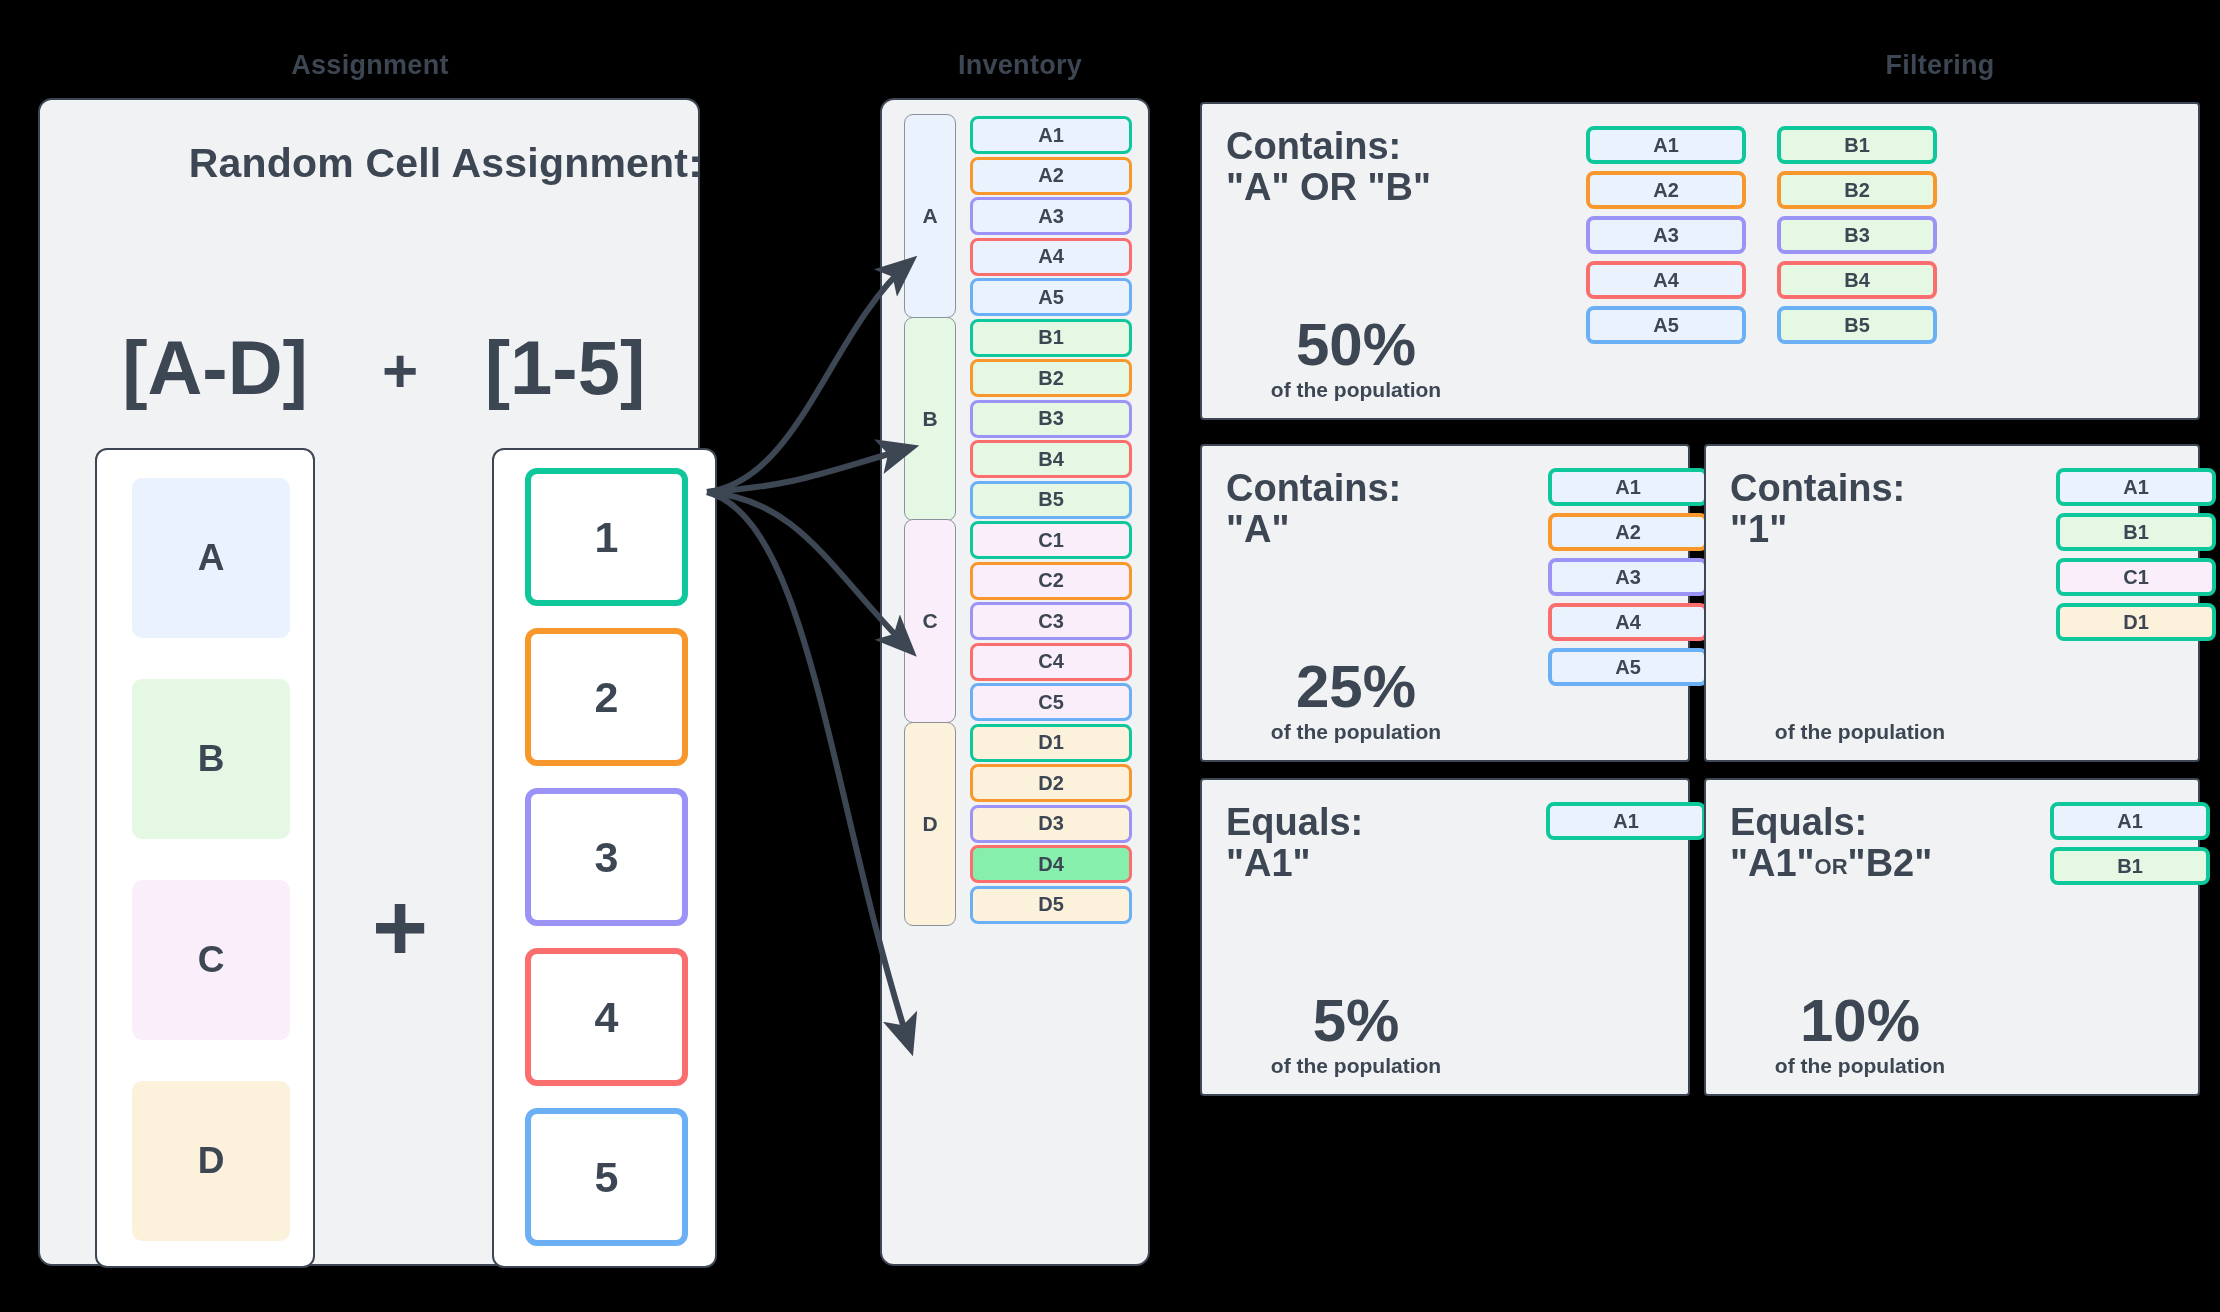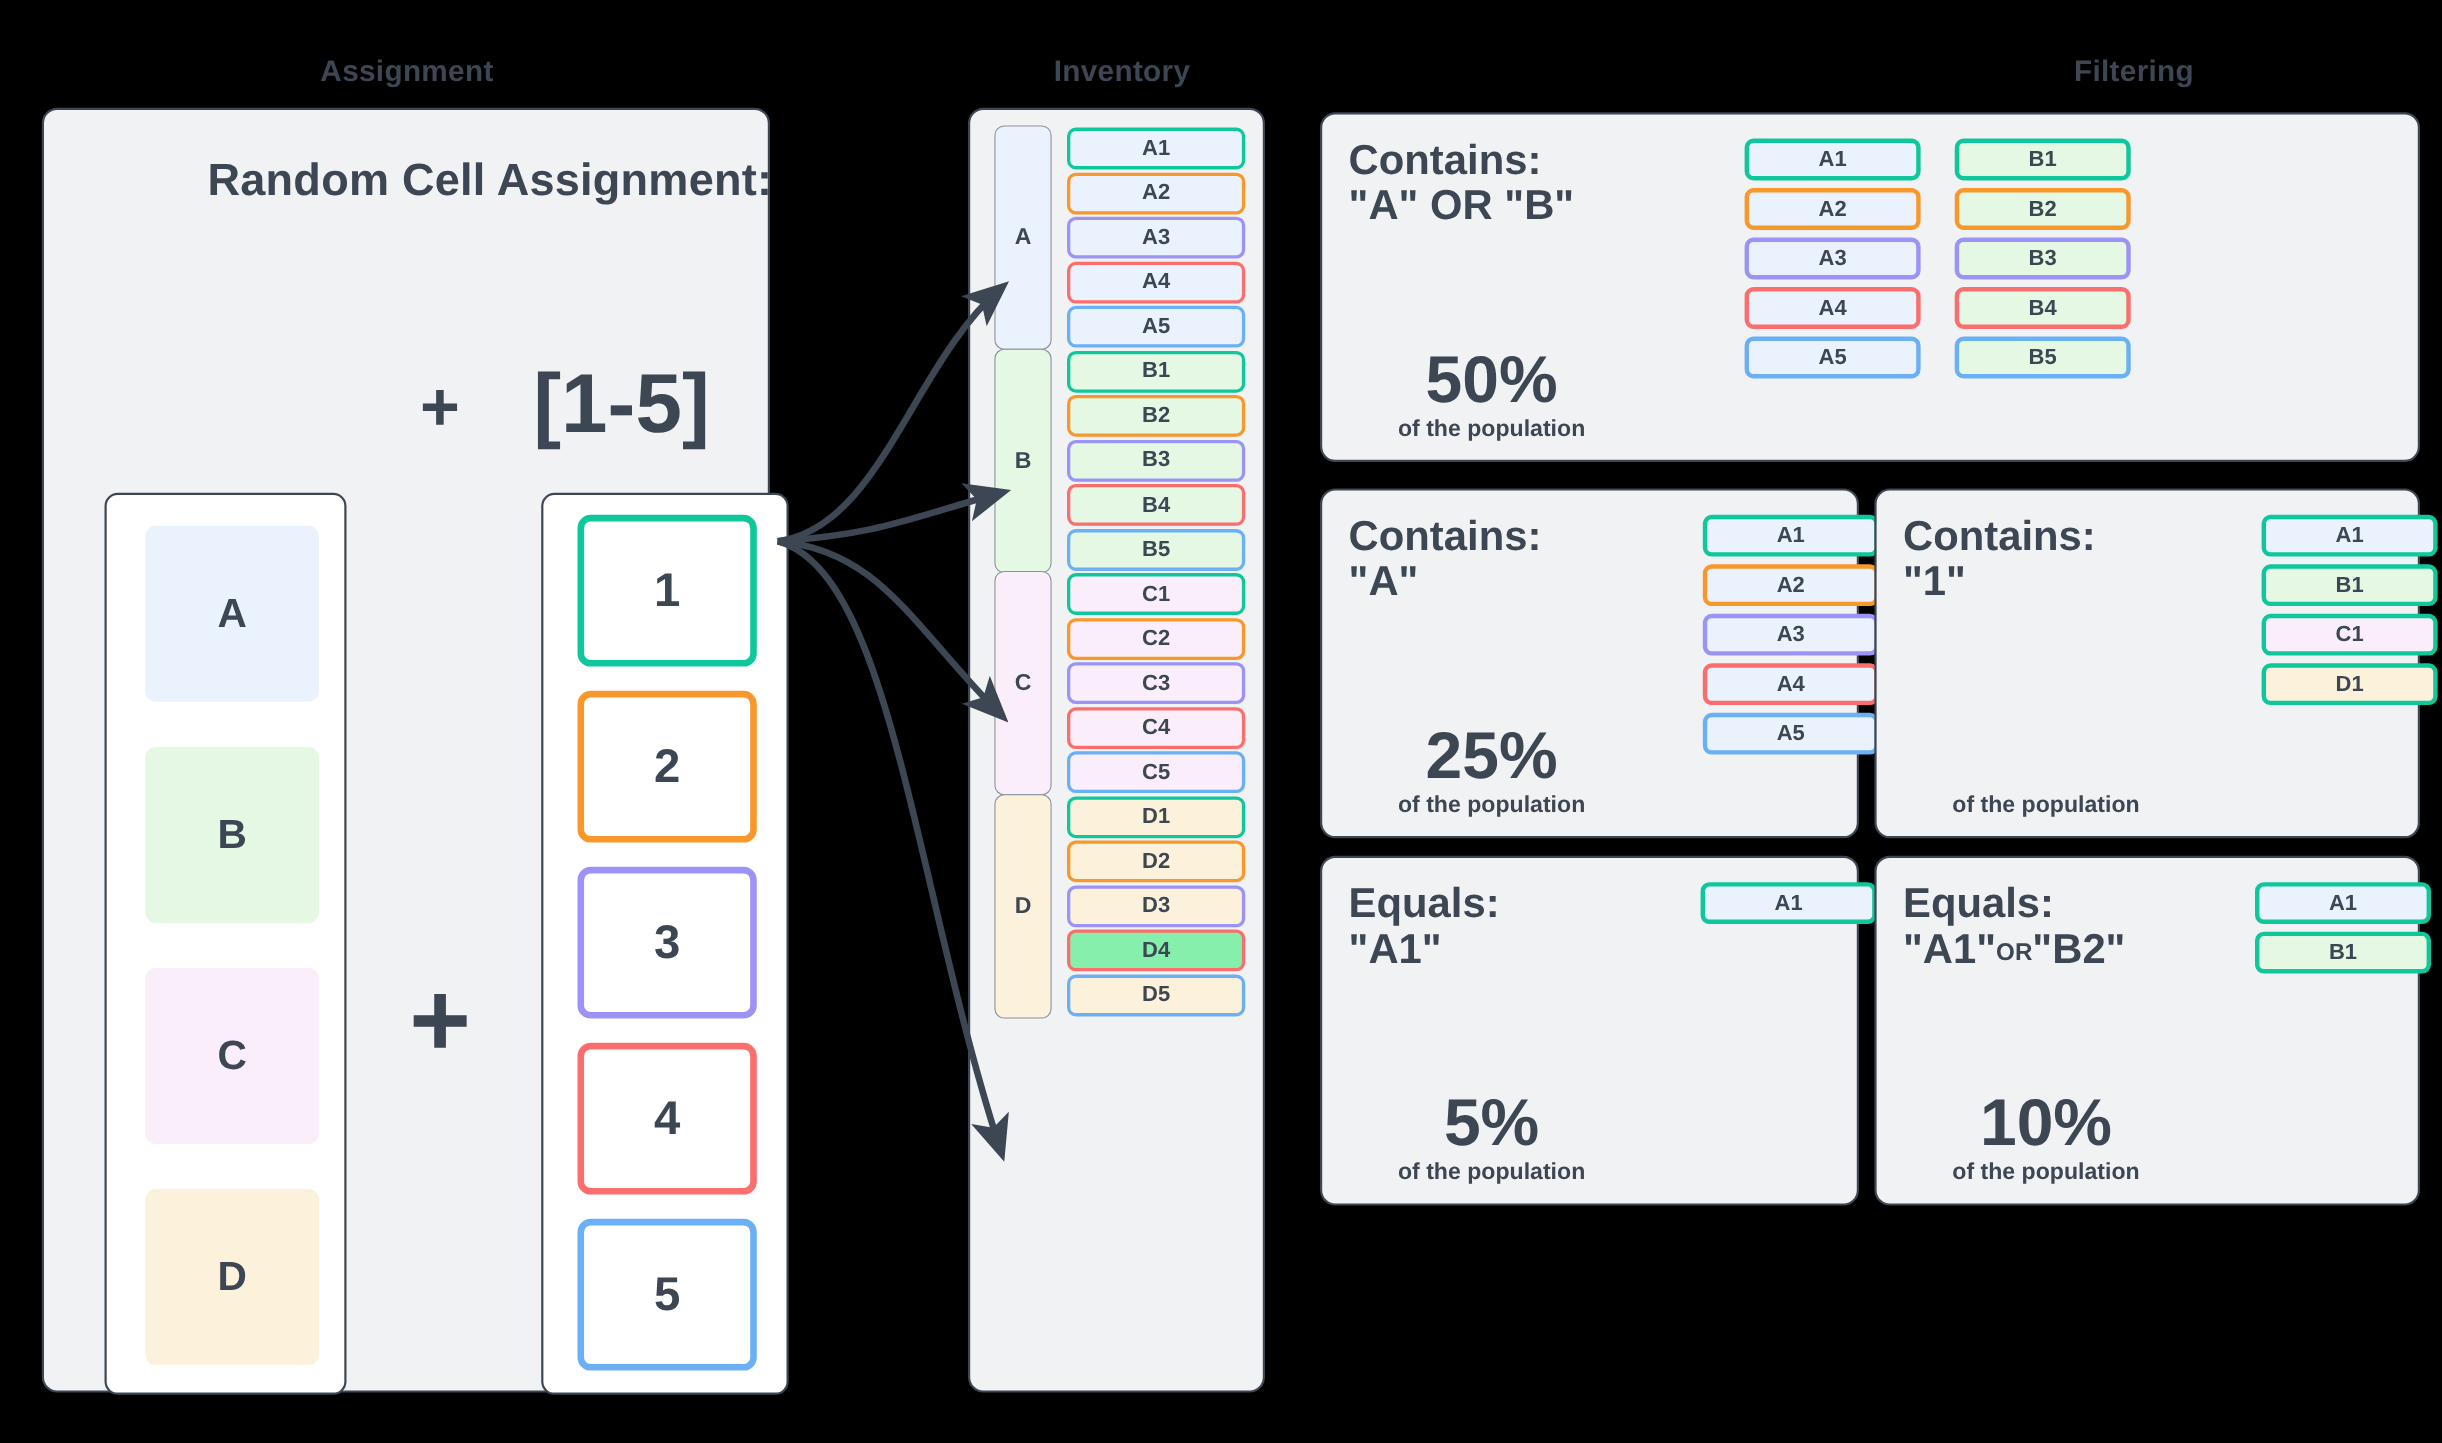--- a/index.html
+++ b/index.html
@@ -102,21 +102,21 @@
     color: #3d4653; font-size: 20px; font-weight: bold;
   }
 
   #arrow-layer { position: absolute; left: 0; top: 0; width: 2220px; height: 1312px; pointer-events: none; }
 
   
   .filter-panel {
     position: absolute;
     background: #f1f2f4;
     border: 2px solid #3d4653;
-    border-radius: 14px;
+    border-radius: 4px;
   }
   #fp-0 { left: 1200px; top: 102px; width: 1000px; height: 318px; }
   #fp-1 { left: 1200px; top: 444px; width: 490px; height: 318px; }
   #fp-2 { left: 1704px; top: 444px; width: 496px; height: 318px; }
   #fp-3 { left: 1200px; top: 778px; width: 490px; height: 318px; }
   #fp-4 { left: 1704px; top: 778px; width: 496px; height: 318px; }
 
   .fp-label {
     position: absolute; left: 24px; top: 22px;
     color: #3d4653; font-size: 38px; font-weight: bold;
@@ -144,20 +144,21 @@
 
 <div class="stage">
 
   <div class="section-heading" id="hd-assignment">Assignment</div>
   <div class="section-heading" id="hd-inventory">Inventory</div>
   <div class="section-heading" id="hd-filtering">Filtering</div>
 
   <div class="panel" id="assignment-panel">
     <div id="assignment-title">Random Cell Assignment:</div>
 
+    <div class="formula-token" id="token-letters">[A-D]</div>
     <div class="formula-token" id="token-plus">+</div>
     <div class="formula-token" id="token-numbers">[1-5]</div>
 
     <div class="card-column" id="letter-column">
         <div class="letter-card" style="background: rgb(234, 242, 253); top: 28px;">A</div>
         <div class="letter-card" style="background: rgb(228, 248, 228); top: 229px;">B</div>
         <div class="letter-card" style="background: rgb(250, 238, 251); top: 430px;">C</div>
         <div class="letter-card" style="background: rgb(252, 241, 219); top: 631px;">D</div>
       </div>
     <div class="card-column" id="number-column">

